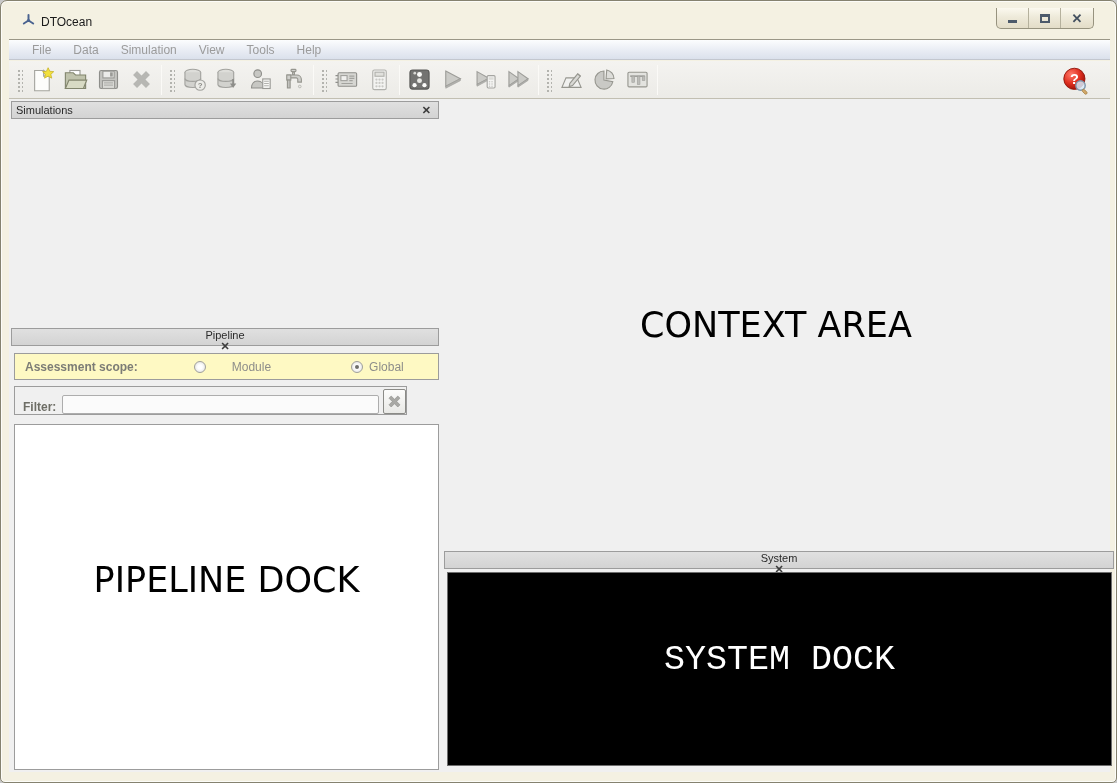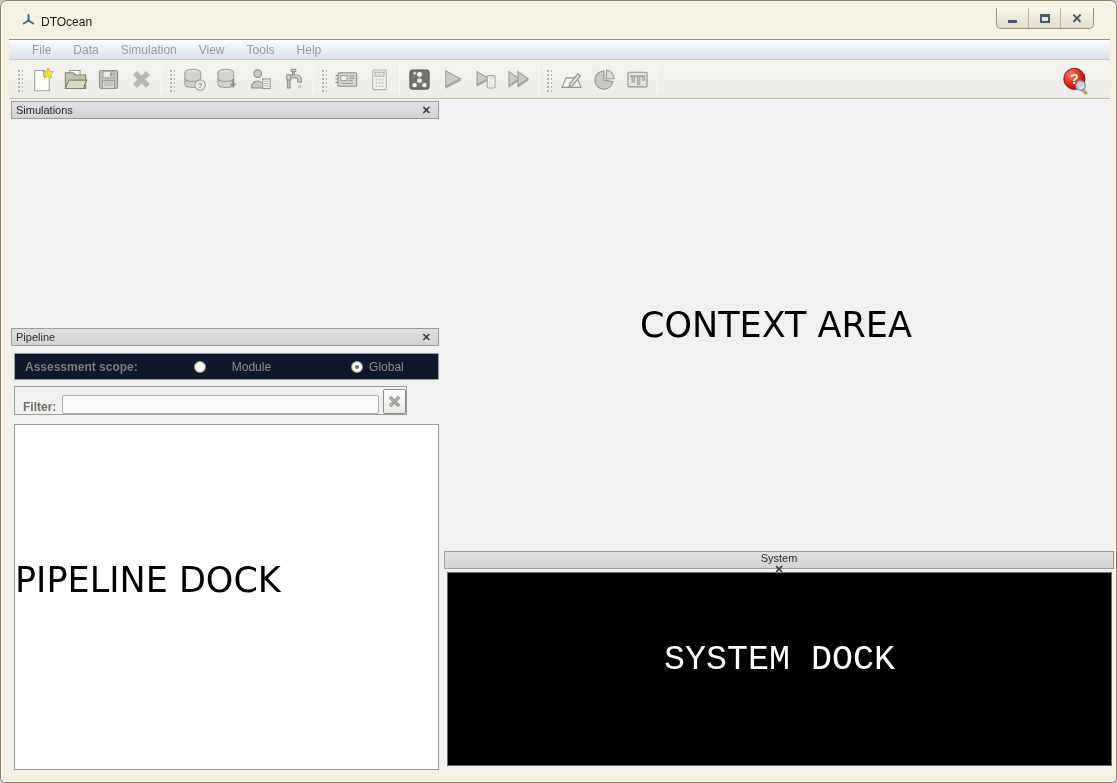--- a/index.html
+++ b/index.html
@@ -66,22 +66,22 @@
   }
   .dock-title .dt-label { font-size:11px; color:#2a2a2a; flex:1; }
   .dock-close { font-size:11px; color:#3c3c3c; font-weight:bold; padding:0 3px; line-height:1; cursor:default; }
 
   .sim-title  { left:2px;  top:2px;  width:428px; }
   .sim-body   { position:absolute; left:5px; top:21px; width:425px; height:199px; background:#f0f0f0; border:1px solid #9c9c9c;
                 display:flex; align-items:center; justify-content:center; }
 
   .big-label { font-family:"DejaVu Sans", sans-serif; font-size:35px; color:#000; white-space:nowrap; }
 
-  .pipe-title { left:2px; top:229px; width:428px; }
-  .scope-box  { position:absolute; left:5px; top:254px; width:425px; height:27px; border:1px solid #9c9c9c; background:#0f172a;
+  .pipe-title { left:2px; top:229px; width:428px;flex-direction:column; }
+  .scope-box  { position:absolute; left:5px; top:254px; width:425px; height:27px; border:1px solid #9c9c9c; background:#fef9c3;
                 display:flex; align-items:center; }
   .scope-label { font-size:12px; font-weight:bold; color:#7c7c76; margin-left:10px; }
   .radio-opt  { display:flex; align-items:center; }
   .radio-opt.opt-module { margin-left:56px;gap:20px; }
   .radio-opt.opt-global { margin-left:80px; }
   .radio-circle { width:12px; height:12px; border-radius:50%; border:1px solid #a0a09c;
                   background:radial-gradient(#ffffff 30%, #dcdcd8); position:relative; }
   .radio-circle.selected::after {
     content:""; position:absolute; left:3px; top:3px; width:4px; height:4px; border-radius:50%; background:#6f6f6b;
   }
@@ -91,21 +91,21 @@
                 display:flex; align-items:flex-end; }
   .filter-label { font-size:12px; font-weight:bold; color:#6e6e66; margin-left:8px; }
   .filter-input { width:338px; height:19px; margin-left:6px; border:1px solid #adadad; border-radius:2px;
                   background:#fbfbfb; font-size:12px; padding:0 4px; color:#333; outline:none; }
   .filter-clear { width:25px; height:25px; margin-left:4px; border:1px solid #8b8b87; border-radius:2px;
                   background:linear-gradient(#fcfcfb,#e9e9e6); display:flex; align-items:center; justify-content:center; }
 
   .pipe-list { position:absolute; left:5px; top:325px; width:425px; height:346px; background:#ffffff; border:1px solid #9c9c9c; }
   .wait-row { height:21px; background:linear-gradient(#fcfdfe,#e7eef7); border-bottom:1px solid #cfd9e6;
               display:flex; align-items:center; padding-left:5px; font-size:12px; color:#111; }
-  .pipe-center { position:absolute; left:0; top:21px; right:0; bottom:0; display:flex; align-items:center; justify-content:flex-start;
+  .pipe-center { position:absolute; left:0; top:21px; right:0; bottom:0; display:flex; align-items:center; justify-content:center;
                  padding-bottom:55px;border-radius:16px; }
 
   .context-area { position:absolute; left:433px; top:0; width:668px; height:451px;
                   display:flex; align-items:center; justify-content:center; }
 
   .sys-title { left:435px; top:452px; width:670px;flex-direction:column; }
   .sys-body  { position:absolute; left:438px; top:473px; width:665px; height:194px; background:#000;
                border:1px solid #6e6e6e; display:flex; align-items:center; justify-content:center; padding-bottom:18px; }
   .sys-body .big-label { color:#ffffff;font-family:Liberation Mono, monospace; }
 </style>

